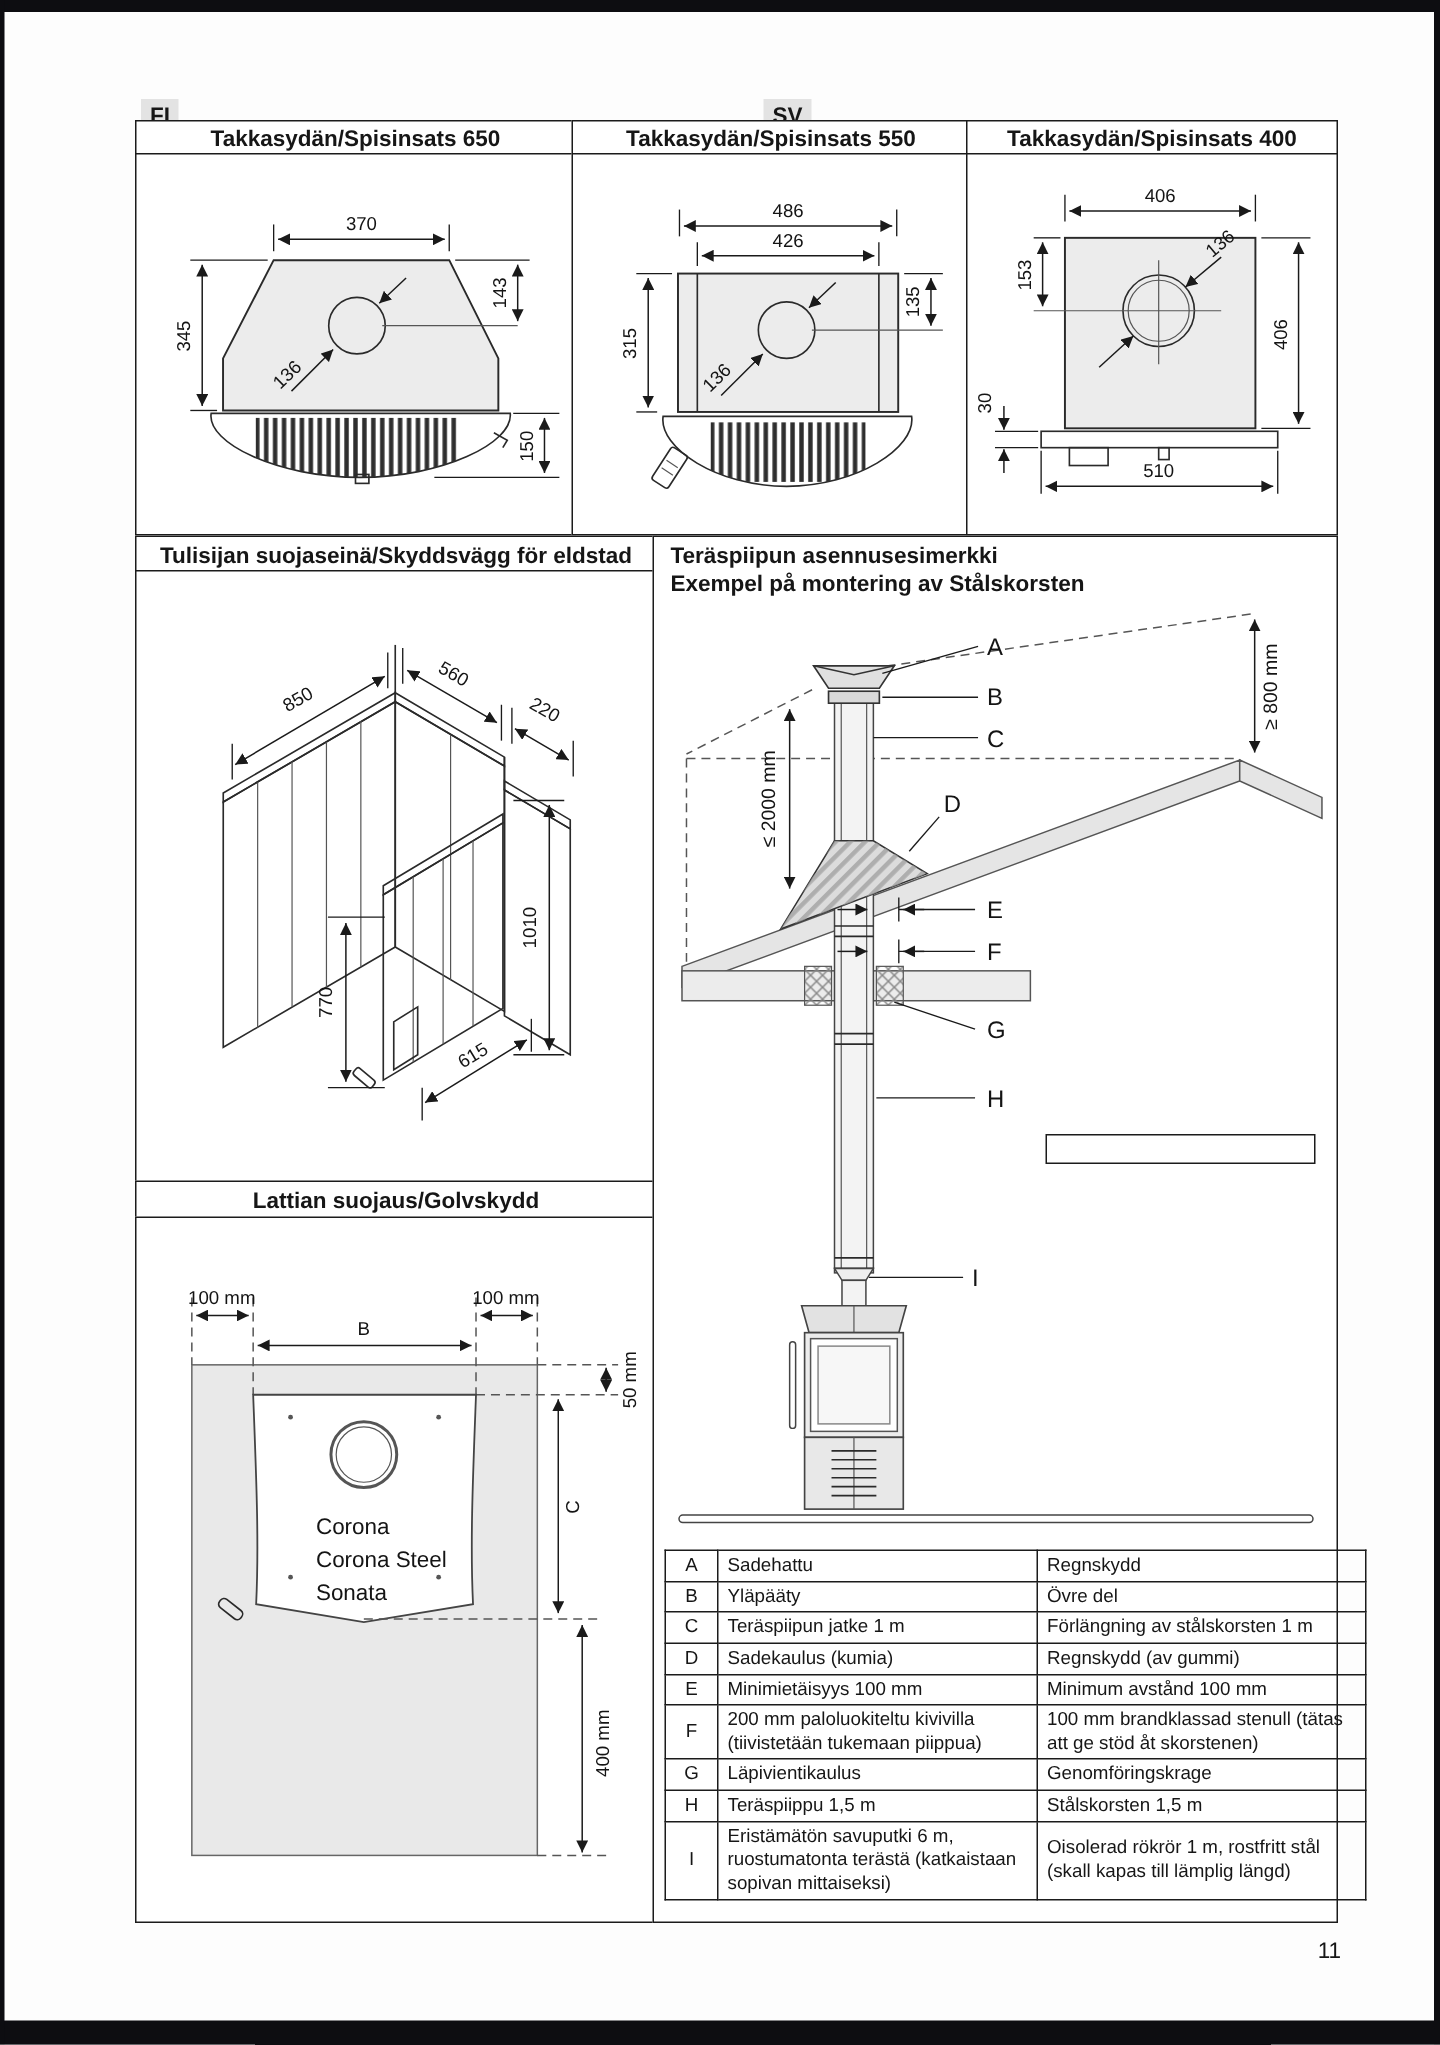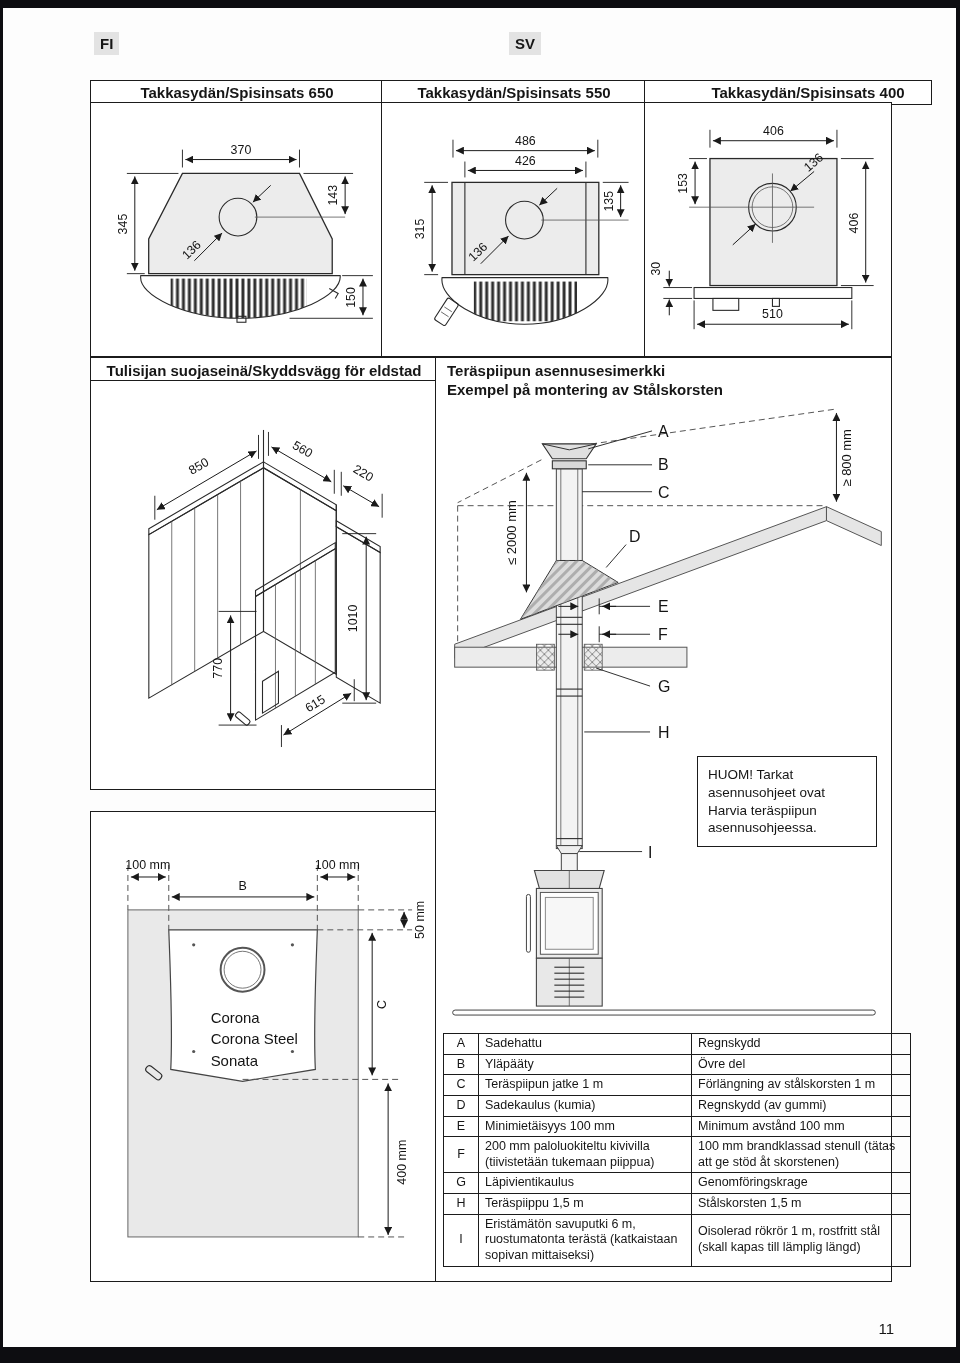--- a/index.html
+++ b/index.html
@@ -3,35 +3,35 @@
 <meta charset="utf-8">
 <style>
   html,body{margin:0;padding:0;background:#0d0d11;}
   .page{position:relative;width:960px;height:1363px;background:#fdfdfd;overflow:hidden;
         font-family:"Liberation Sans",sans-serif;color:#161616;}
   .bar{position:absolute;background:#0d0d11;}
   .bar-top{left:0;top:0;width:960px;height:8px;}
   .bar-bottom{left:0;top:1347px;width:960px;height:16px;}
   .bar-left{left:0;top:0;width:3px;height:1363px;}
   .bar-right{left:956px;top:0;width:4px;height:1363px;}
-  .chip{position:absolute;background:#e3e3e3;padding:3px 6px;font-weight:bold;font-size:15px;}
+  .chip{position:absolute;background:#e3e3e3;padding:3px 6px;font-weight:bold;font-size:15px;margin-top:34px;}
   .hdrbox{position:absolute;border:1.6px solid #1b1b1b;background:#fff;display:flex;
           align-items:center;justify-content:center;font-weight:bold;font-size:15px;}
   .cellbox{position:absolute;border:1.6px solid #1b1b1b;background:#fff;}
   .rtitle{position:absolute;font-weight:bold;font-size:15px;white-space:nowrap;text-align:center;}
   .notebox{position:absolute;border:1.5px solid #1b1b1b;background:#fff;width:158px;
            padding:9px 10px;font-size:13.5px;line-height:1.32;}
   .notebox p{margin:0;}
   .notebox p + p{margin-top:13px;}
   .parts{position:absolute;border-collapse:collapse;font-size:12.5px;}
   .parts td{border:1.4px solid #1b1b1b;padding:2px 6px;vertical-align:middle;line-height:1.25;}
   .parts td.k{width:22px;text-align:center;}
   .parts td.fi{width:200px;}
   .parts td.sv{width:206px;}
-  .pagenum{position:absolute;left:860px;top:1320px;width:34px;text-align:right;font-size:15px;}
+  .pagenum{position:absolute;left:860px;top:1292px;width:34px;text-align:right;font-size:15px;}
   svg{position:absolute;overflow:visible;}
   svg text{font-family:"Liberation Sans",sans-serif;font-size:12.5px;fill:#141414;}
   svg text.lbl{font-size:16px;}
   .dl{stroke:#1a1a1a;stroke-width:1;fill:none;}
   .ext{stroke:#1a1a1a;stroke-width:0.9;fill:none;}
   .bodyshape{fill:#ececec;stroke:#2a2a2a;stroke-width:1.3;}
   .line2{stroke:#2a2a2a;stroke-width:1.1;fill:none;}
   .thin{stroke:#555;stroke-width:0.8;fill:none;}
   .dash{stroke:#555;stroke-width:1;stroke-dasharray:6 4;fill:none;}
 </style>
@@ -42,21 +42,21 @@
   <div class="bar bar-top"></div>
   <div class="bar bar-bottom"></div>
   <div class="bar bar-left"></div>
   <div class="bar bar-right"></div>
 
   <div class="chip" style="left:94px;top:32px;">FI</div>
   <div class="chip" style="left:509px;top:32px;">SV</div>
 
   <div class="hdrbox" style="left:90px;top:80px;width:292px;height:23px;">Takkasydän/Spisinsats 650</div>
   <div class="hdrbox" style="left:381px;top:80px;width:264px;height:23px;">Takkasydän/Spisinsats 550</div>
-  <div class="hdrbox" style="left:644px;top:80px;width:246px;height:23px;padding-left:40px;">Takkasydän/Spisinsats 400</div>
+  <div class="hdrbox" style="left:644px;top:80px;width:246px;height:23px;">Takkasydän/Spisinsats 400</div>
   <div class="cellbox" style="left:90px;top:102px;width:292px;height:253px;"></div>
   <div class="cellbox" style="left:381px;top:102px;width:264px;height:253px;"></div>
   <div class="cellbox" style="left:644px;top:102px;width:246px;height:253px;"></div>
 
   <svg style="left:91px;top:104px;" width="290" height="250" viewBox="0 0 292 252">
     <defs>
       <marker id="ar650" markerWidth="8" markerHeight="8" refX="8" refY="4" orient="auto-start-reverse">
           <path d="M0,0L8,4L0,8Z" fill="#1a1a1a"></path>
         </marker>
       <pattern id="sl1" width="6" height="10" patternUnits="userSpaceOnUse">
@@ -230,20 +230,21 @@
     <line class="ext" x1="128" y1="230" x2="166" y2="230"></line>
       <line class="ext" x1="128" y1="344" x2="166" y2="344"></line>
     <line class="dl" x1="140" y1="234" x2="140" y2="340" marker-start="url(#arSh)" marker-end="url(#arSh)"></line>
     <text transform="rotate(-90,131,287)" x="131" y="287" text-anchor="middle">770</text>
     <line class="ext" x1="191" y1="344" x2="191" y2="366"></line>
       <line class="ext" x1="264" y1="298" x2="264" y2="320"></line>
     <line class="dl" x1="193" y1="354" x2="261" y2="312" marker-start="url(#arSh)" marker-end="url(#arSh)"></line>
     <text transform="rotate(-31,227,326)" x="227" y="326" text-anchor="middle">615</text>
   </svg>
 
+  <div class="hdrbox" style="left:90px;top:787px;width:346px;height:25px;">Lattian suojaus/Golvskydd</div>
   <div class="cellbox" style="left:90px;top:811px;width:346px;height:469px;"></div>
   <svg style="left:91px;top:813px;" width="344" height="466" viewBox="0 0 345 467">
     <defs>
       <marker id="arFl" markerWidth="8" markerHeight="8" refX="8" refY="4" orient="auto-start-reverse">
           <path d="M0,0L8,4L0,8Z" fill="#1a1a1a"></path>
         </marker>
     </defs>
     <rect x="37" y="97" width="231" height="328" fill="#e9e9e9" stroke="#666" stroke-width="1"></rect>
     <line class="dash" x1="37" y1="52" x2="37" y2="97"></line>
       <line class="dash" x1="78" y1="52" x2="78" y2="117"></line>
@@ -370,21 +371,20 @@
       <line class="line2" x1="118" y1="596" x2="148" y2="596"></line>
     <rect x="16" y="609" width="424" height="5" rx="2.5" fill="#fff" stroke="#444" stroke-width="1"></rect>
 
     <line class="dl" x1="401" y1="10" x2="401" y2="99" marker-start="url(#arCh)" marker-end="url(#arCh)"></line>
     <text transform="rotate(-90,416,55)" x="416" y="55" text-anchor="middle" style="font-size:13px;">≥ 800 mm</text>
     <line class="dl" x1="90" y1="70" x2="90" y2="190" marker-start="url(#arCh)" marker-end="url(#arCh)"></line>
     <text transform="rotate(-90,80,130)" x="80" y="130" text-anchor="middle" style="font-size:13px;">≤ 2000 mm</text>
   </svg>
 
   <div class="notebox" style="left:697px;top:756px;">
-    <p>HUOM! Tarkat asennusohjeet ovat Harvia teräspiipun asennusohjeessa.</p>
   </div>
 
   <table class="parts" style="left:443px;top:1033px;">
     <tbody>
       <tr>
           <td class="k">A</td>
           <td class="fi">Sadehattu</td>
           <td class="sv">Regnskydd</td>
         </tr>
       <tr>

